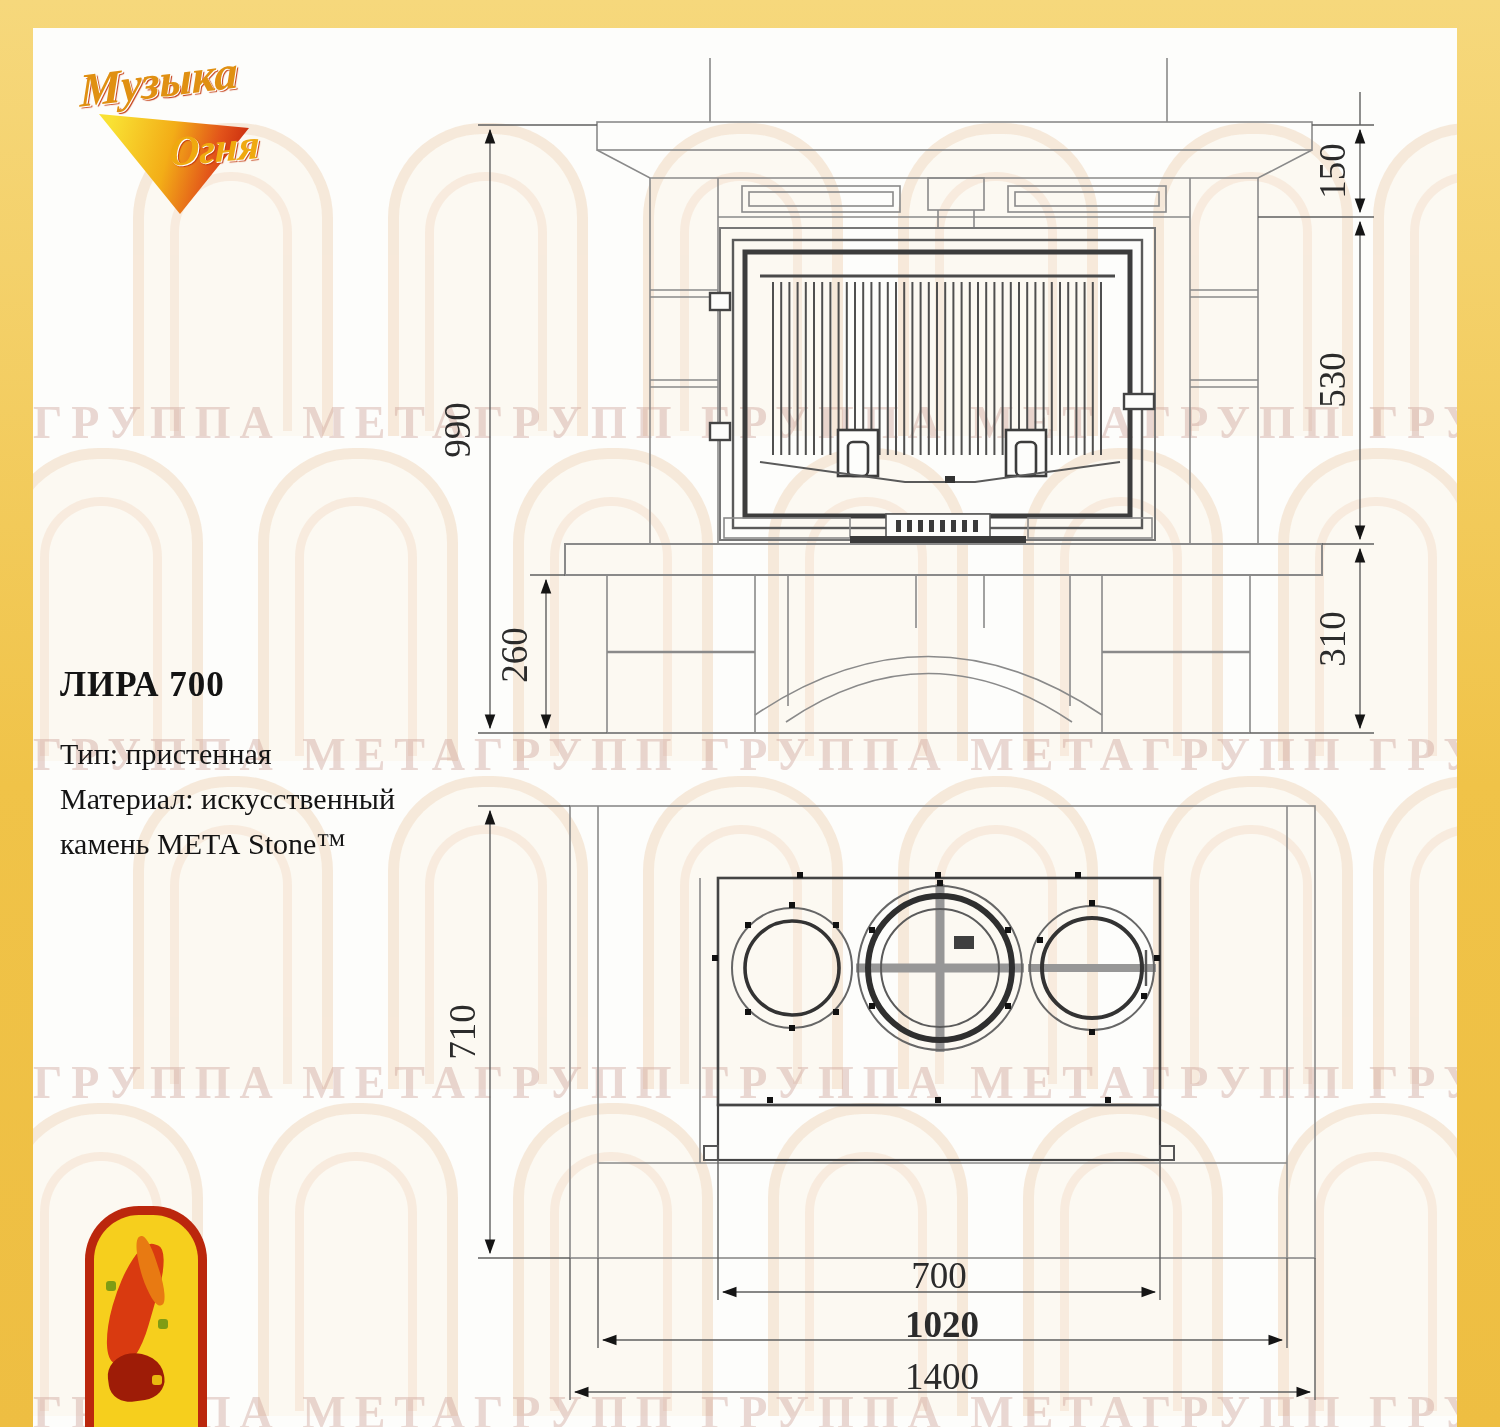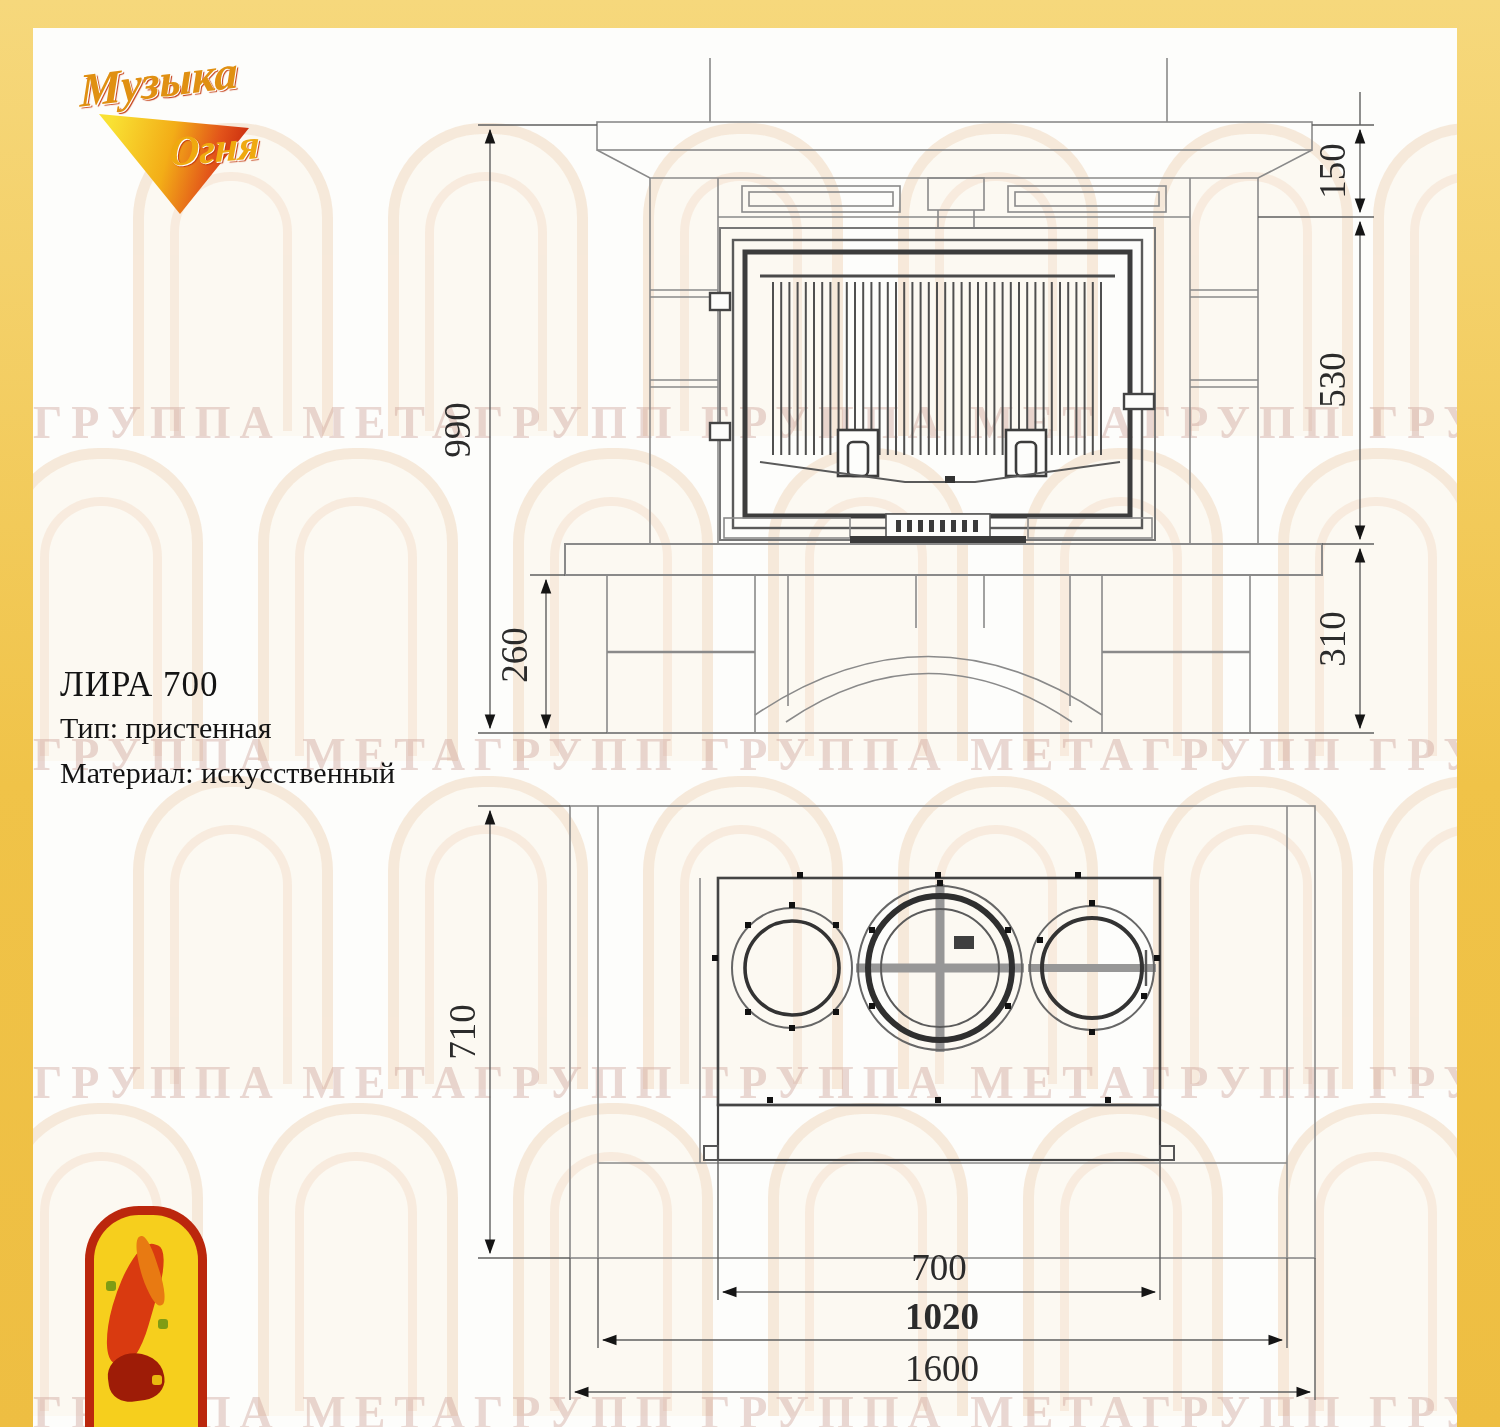--- a/index.html
+++ b/index.html
@@ -19,24 +19,24 @@
            border-radius:60px 60px 0 0;}
   .wm-text{position:absolute; left:0; width:1424px; height:54px; overflow:hidden;
            white-space:nowrap; font-weight:bold; font-size:46px; letter-spacing:9px;
            color:rgba(206,163,152,0.42);}
   
   #draw{position:absolute; left:-33px; top:-28px; z-index:2;}
   
   .vdim,.hdim{position:absolute; z-index:3; color:#2b2b2b; font-size:37px;
               font-family:"Liberation Serif",serif; white-space:nowrap;}
   .vdim{transform:translate(-50%,-50%) rotate(-90deg);}
-  .hdim{transform:translate(-50%,-50%);}
+  .hdim{transform:translate(-50%,-50%);margin-top:8px;}
   
   #specs{position:absolute; left:27px; top:637px; width:440px; z-index:3; color:#141414;}
-  #specs .title{font-size:35px; font-weight:normal; letter-spacing:1px; margin-bottom:0;}
+  #specs .title{font-size:35px; font-weight:bold; letter-spacing:1px; margin-bottom:26px;}
   #specs .line{font-size:30px; line-height:45px;}
   
   #brand{position:absolute; left:28px; top:18px; width:270px; height:170px; z-index:3;}
   #brand .tri{position:absolute; left:38px; top:68px; width:150px; height:100px;
       background:linear-gradient(105deg,#F9E133 8%,#F3AD17 45%,#E2531A 72%,#C21F0B 95%);
       clip-path:polygon(0 0,100% 14%,54% 100%);}
   #brand .w1{position:absolute; left:18px; top:8px; font-size:47px; font-weight:bold;
       font-style:italic; color:#E09012; transform:rotate(-7deg) skewX(-6deg);
       text-shadow:1px 1px 0 #fff,2px 2px 1px #C33A10;}
   #brand .w2{position:absolute; left:108px; top:78px; font-size:42px; font-weight:bold;
@@ -365,26 +365,27 @@
     </svg>
 
     <div class="vdim" style="left:424px; top:402px;">990</div>
     <div class="vdim" style="left:481px; top:627px;">260</div>
     <div class="vdim" style="left:1299px; top:143px;">150</div>
     <div class="vdim" style="left:1299px; top:352px;">530</div>
     <div class="vdim" style="left:1299px; top:611px;">310</div>
     <div class="vdim" style="left:429px; top:1004px;">710</div>
     <div class="hdim" style="left:906px; top:1239px;">700</div>
     <div class="hdim" style="left:909px; top:1288px;font-weight:bold;">1020</div>
-    <div class="hdim" style="left:909px; top:1340px;">1600</div>
+    <div class="hdim" style="left:909px; top:1340px;">1400</div>
 
     <div id="specs">
       <div class="title">ЛИРА 700</div>
       <div class="line">Тип: пристенная</div>
       <div class="line">Материал: искусственный</div>
+      <div class="line">камень МЕТА Stone™</div>
     </div>
 
     <div id="brand">
       <div class="tri"></div>
       <div class="w1">Музыка</div>
       <div class="w2">Огня</div>
     </div>
 
     <div id="emblem">
       <div class="f1"></div>

